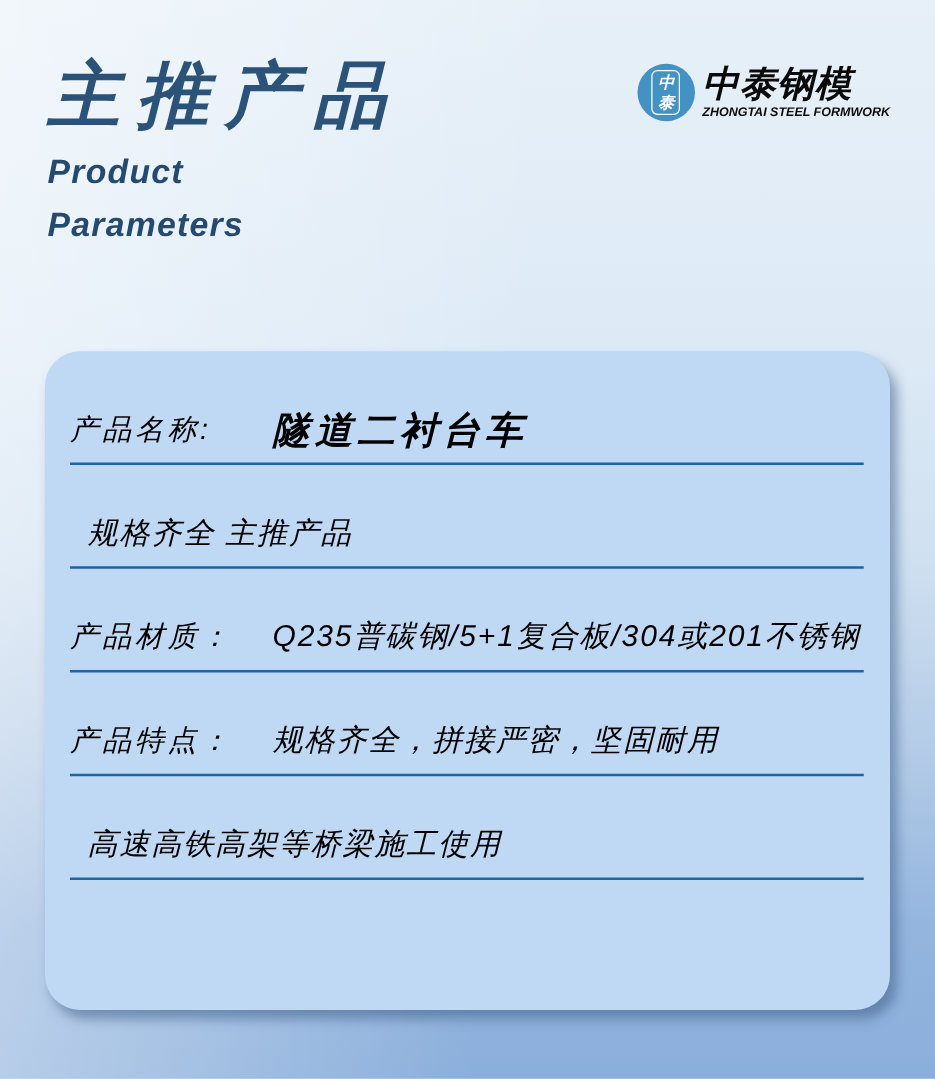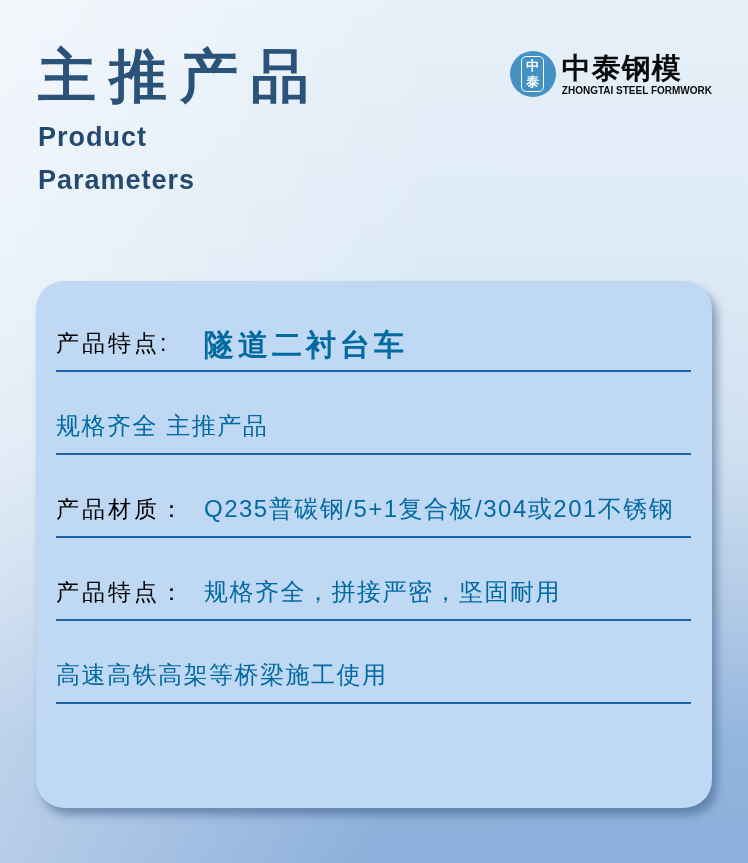--- a/index.html
+++ b/index.html
@@ -8,20 +8,21 @@
     font-family: "Liberation Sans", "DejaVu Sans", sans-serif;
     overflow: hidden;
   }
   .page {
     position: relative;
     width: 748px;
     height: 863px;
     background:
       linear-gradient(95deg, rgba(255,255,255,0.45) 0%, rgba(255,255,255,0.0) 55%),
       linear-gradient(180deg, #e7f0f8 0%, #ddeaf6 32%, #cfe0f0 52%, #b3cbe7 70%, #93b5de 86%, #8bafdb 100%);
+    font-style: italic;
   }
 
   
   .main-title {
     position: absolute;
     left: 38px;
     top: 38px;
     font-size: 58px;
     font-weight: 800;
     letter-spacing: 13px;
@@ -114,23 +115,24 @@
   .spec-label {
     width: 148px;
     flex: 0 0 auto;
     font-size: 23px;
     color: #000000;
     letter-spacing: 3px;
     white-space: nowrap;
   }
   .spec-value {
     font-size: 24px;
-    color: #0369a1;
+    color: #000000;
     letter-spacing: 1.5px;
     white-space: nowrap;
+    margin-left: 14px;
   }
   .spec-value.strong {
     font-size: 30px;
     font-weight: 700;
     letter-spacing: 4px;
     line-height: 28px;
   }
 </style>
 </head>
 <body>
@@ -153,21 +155,21 @@
     </div>
     <div class="logo-text">
       <span class="logo-name">中泰钢模</span>
       <span class="logo-tagline">ZHONGTAI STEEL FORMWORK</span>
     </div>
   </div>
 
   <div class="card">
 
     <div class="spec-row">
-      <span class="spec-label">产品特点:</span>
+      <span class="spec-label">产品名称:</span>
       <span class="spec-value strong">隧道二衬台车</span>
     </div>
 
     <div class="spec-row">
       <span class="spec-value">规格齐全 主推产品</span>
     </div>
 
     <div class="spec-row">
       <span class="spec-label">产品材质：</span>
       <span class="spec-value">Q235普碳钢/5+1复合板/304或201不锈钢</span>

